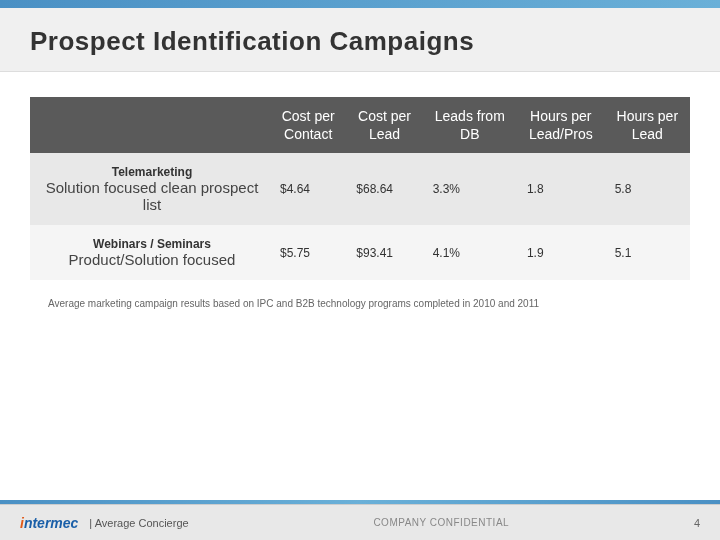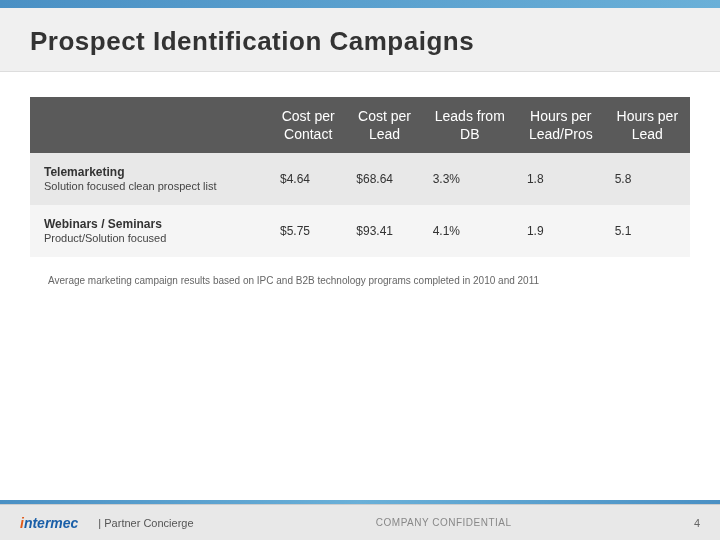--- a/index.html
+++ b/index.html
@@ -75,32 +75,32 @@
 
     .data-table tbody td {
       padding: 12px 10px;
       font-size: 12px;
       text-align: left;
       vertical-align: middle;
       color: #333;
     }
 
     .data-table tbody td.label-cell {
-      text-align: left;
+      text-align: center;
       padding-left: 14px;
     }
 
     .row-title {
       font-weight: bold;
       font-size: 12px;
       display: block;
     }
 
     .row-subtitle {
-      font-size: 11px;
+      font-size: 15px;
       color: #444;
     }
 
     
     .footer-note {
       margin-top: 18px;
       font-size: 10px;
       color: #666;
       padding: 0 2px;
       margin-left: 16px;
@@ -116,21 +116,21 @@
       display: flex;
       align-items: center;
       justify-content: space-between;
       padding: 0 20px;
       border-top: 1px solid #ccc;
     }
 
     .bottom-bar .brand {
       display: flex;
       align-items: center;
-      gap: 20px;
+      gap: 11px;
     }
 
     .brand-logo {
       font-size: 14px;
       font-weight: bold;
       font-style: italic;
       color: #e05a1a;
     }
 
     .brand-logo span {
@@ -208,17 +208,17 @@
   <p class="footer-note">Average marketing campaign results based on IPC and B2B technology programs completed in 2010 and 2011</p>
 </div>
 
 <div class="blue-accent-bottom"></div>
 
 <div class="bottom-bar">
   <div class="brand">
     <span class="brand-logo">
       <span style="color:#e05a1a; font-style:italic; font-weight:bold;">i</span><span style="color:#1a5fa8; font-style:italic; font-weight:bold;">ntermec</span>
     </span>
-    <span class="partner-text">| Partner Concierge</span>
+    <span class="partner-text">| Average Concierge</span>
   </div>
   <span class="confidential-text">COMPANY CONFIDENTIAL</span>
   <span class="page-num">4</span>
 </div>
 
 </body></html>

